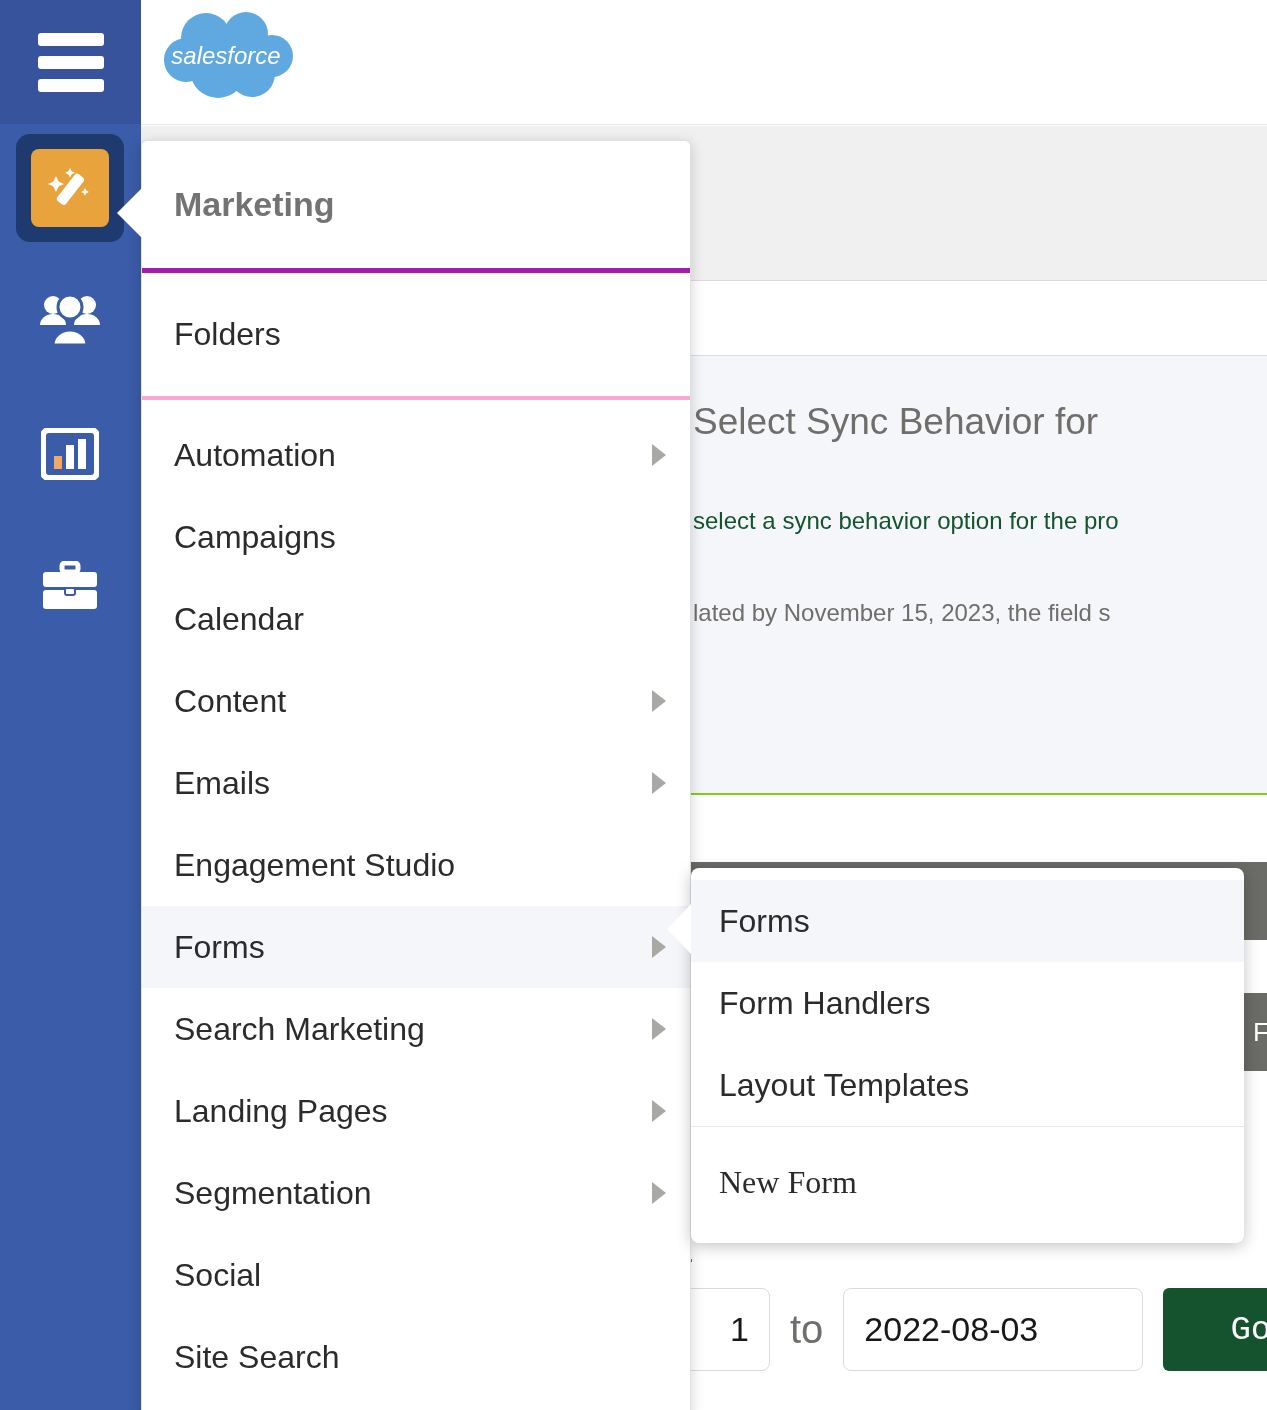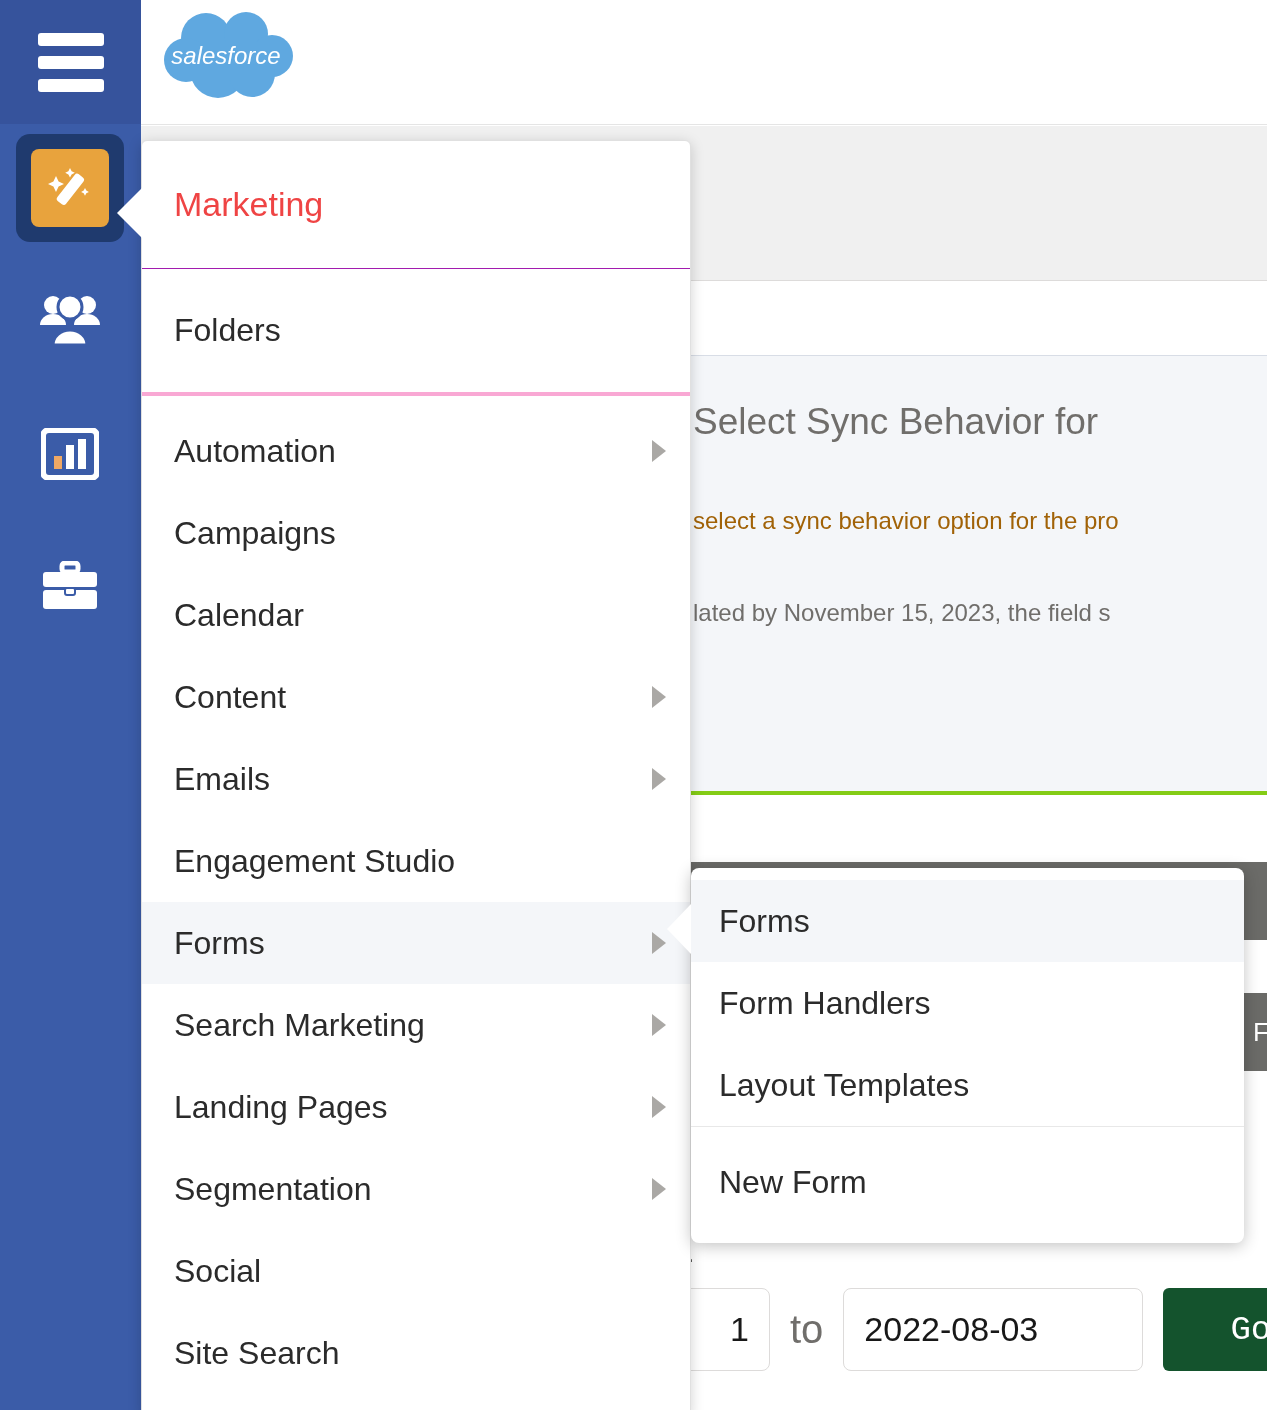--- a/index.html
+++ b/index.html
@@ -22,29 +22,29 @@
     border-bottom: 1px solid #dddbda;
   }
   .bg-whiteband {
     position: absolute; left: 141px; top: 282px; width: 1126px; height: 72px;
     background: #ffffff;
   }
   .notif-panel {
     position: absolute; left: 141px; top: 355px; width: 1126px; height: 440px;
     background: #f4f6f9;
     border-top: 1px solid #d8dde6;
-    border-bottom: 4px solid #84cc16;
+    border-bottom: 2px solid #84cc16;
     padding: 44px 0 0 552px;
   }
   .notif-title {
     font-size: 37px; color: #706e6b; font-weight: 400;
     white-space: nowrap; line-height: 1.2;
   }
   .notif-body {
-    margin-top: 60px; font-size: 24px; color: #a16207;
+    margin-top: 60px; font-size: 24px; color: #14532d;
     white-space: nowrap; line-height: 1.4;
   }
   .notif-body2 {
     margin-top: 58px; font-size: 24px; color: #706e6b;
     white-space: nowrap; line-height: 1.4;
   }
 
   .dark-btn {
     position: absolute; background: #6b6b68; color: #ffffff;
     font-size: 26px; display: flex; align-items: center;
@@ -122,22 +122,22 @@
   .menu-pointer {
     position: absolute; left: -25px; top: 46px;
     width: 0; height: 0;
     border-top: 26px solid transparent;
     border-bottom: 26px solid transparent;
     border-right: 26px solid #ffffff;
     z-index: 41;
   }
   .menu-header {
     padding: 44px 0 44px 32px;
-    font-size: 34px; font-weight: normal; color: #ef4444;
-    border-bottom: 1px solid #a21caf;
+    font-size: 34px; font-weight: bold; color: #737373;
+    border-bottom: 5px solid #a21caf;
   }
   .menu-section { border-bottom: 4px solid #f9a8d4; }
   .menu-item {
     position: relative;
     display: flex; align-items: center; justify-content: space-between;
     padding: 0 24px 0 32px;
     height: 82px;
     font-size: 32px; color: #2b2b2b;
     cursor: pointer;
   }
@@ -167,21 +167,21 @@
   }
   .submenu-group { border-bottom: 1px solid #e8e8e8; }
   .submenu-group:last-child { border-bottom: none; }
   .submenu-item {
     display: flex; align-items: center;
     padding: 0 28px; height: 82px;
     font-size: 32px; color: #2b2b2b; cursor: pointer;
   }
   .submenu-item.sel { background: #f4f6f9; }
   .submenu-group.first { padding-top: 12px; }
-  .submenu-group.last { padding: 14px 0 20px 0; }
+  .submenu-group.last { padding: 14px 0 20px 0; font-family: Liberation Serif, serif; }
 </style>
 </head>
 <body>
 
 <div id="root">
 
   <div class="bg-topbar"></div>
   <div class="bg-grayband"></div>
   <div class="bg-whiteband"></div>
 

